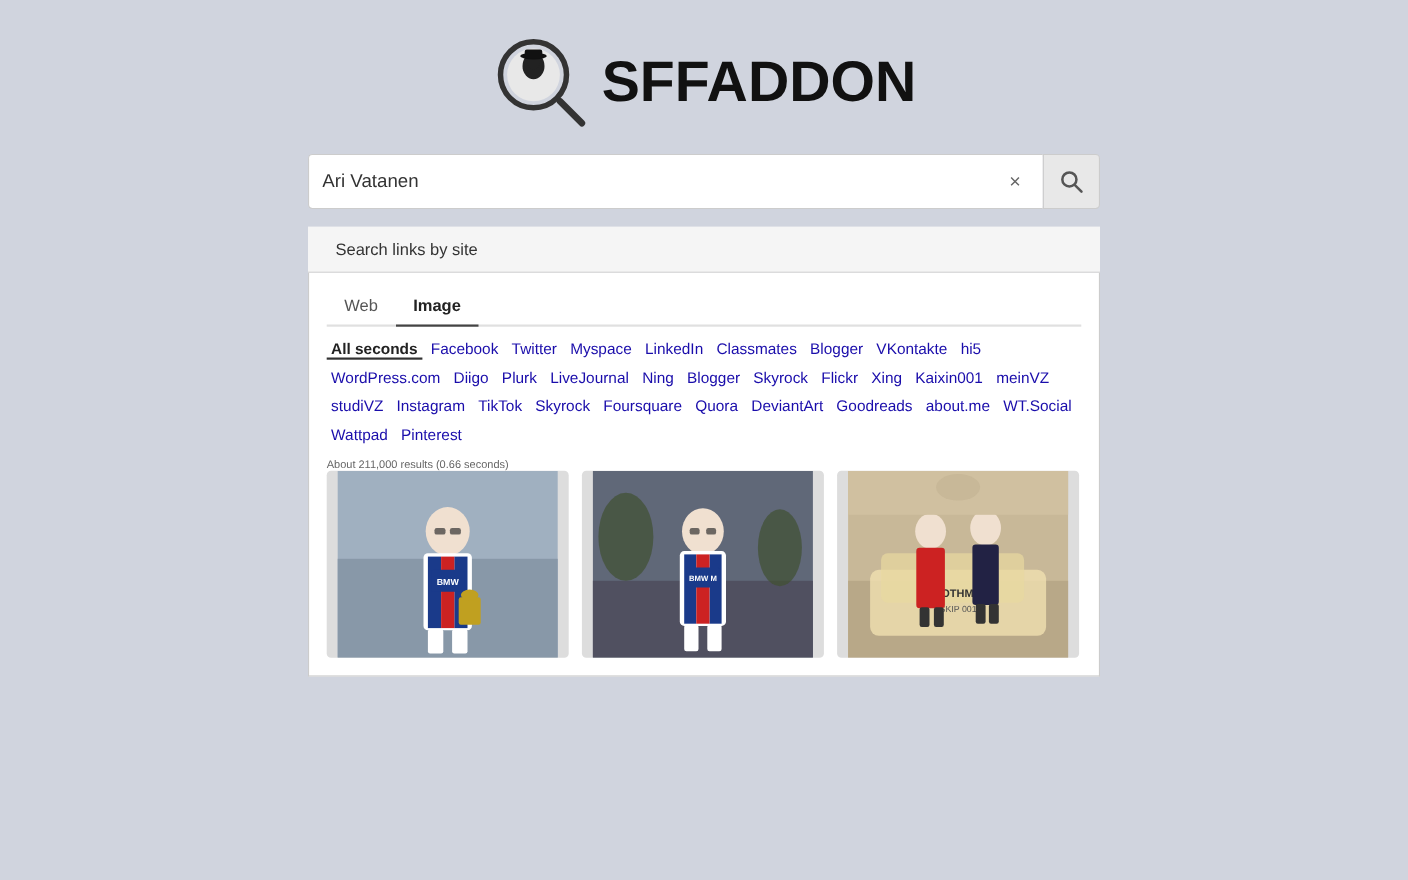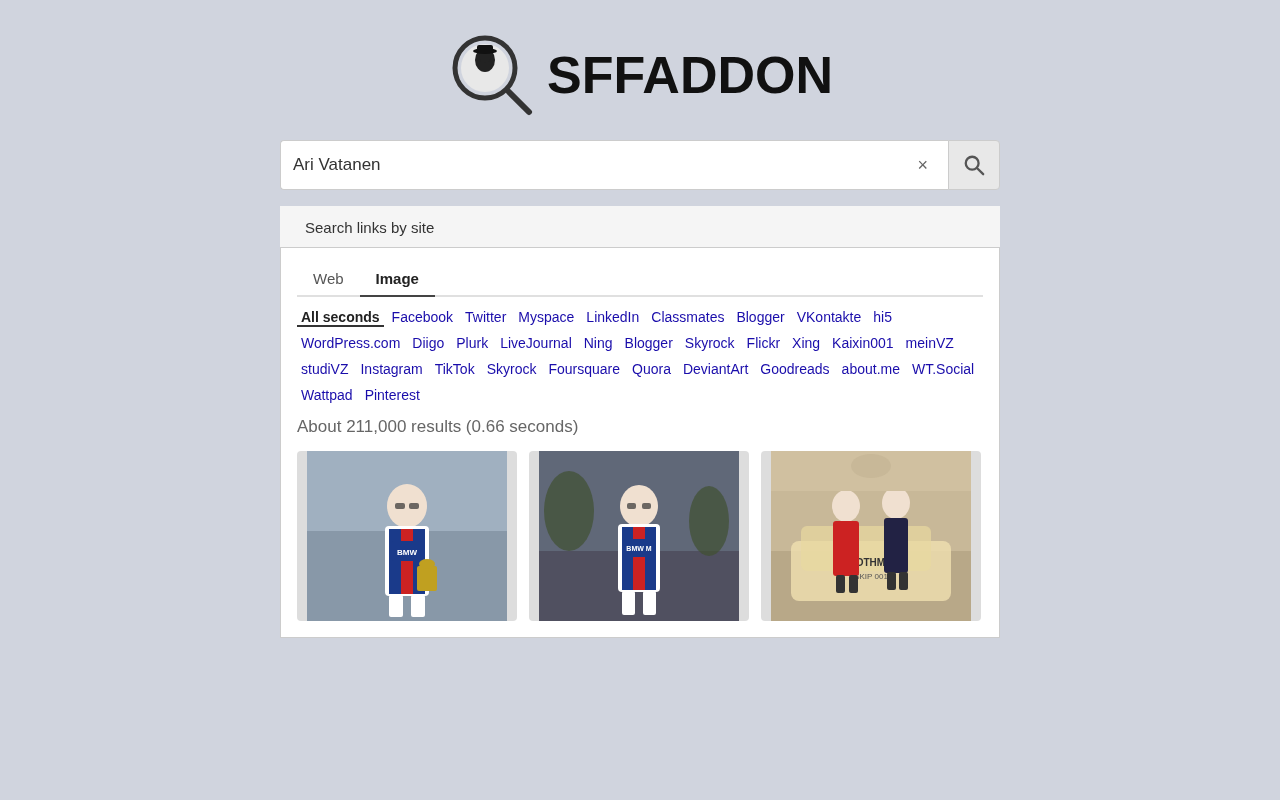--- a/index.html
+++ b/index.html
@@ -172,23 +172,22 @@
 
     .filter-link.active {
       color: #222;
       text-decoration: none;
       border-bottom: 2px solid #333;
       font-weight: bold;
       padding-bottom: 0;
     }
 
     .results-count {
-      font-size: 17px;
+      font-size: 10px;
       color: #666;
-      margin-bottom: 14px;
     }
 
     .image-grid {
       display: flex;
       gap: 12px;
       flex-wrap: wrap;
     }
 
     .image-item {
       flex: 1;

